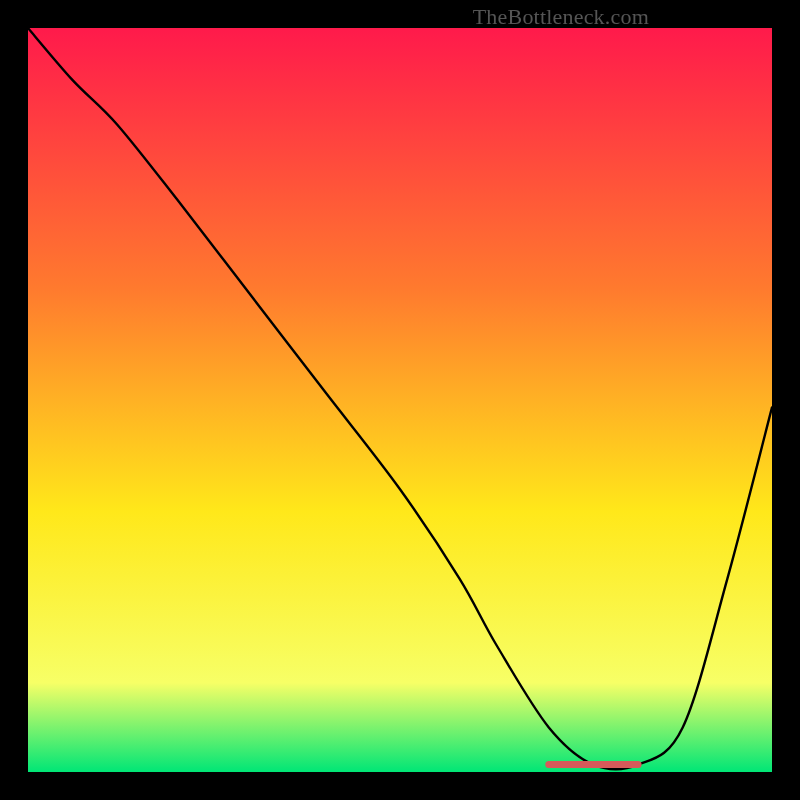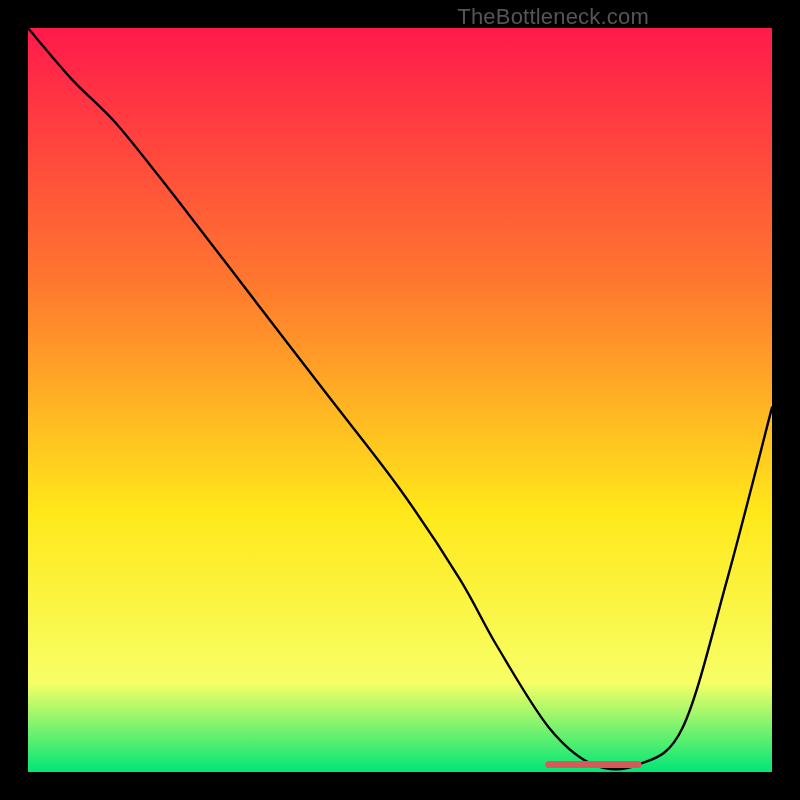--- a/index.html
+++ b/index.html
@@ -9,20 +9,21 @@
     height: 800px;
     background: #000;
     font-family: Arial, Helvetica, sans-serif;
     overflow: hidden;
   }
   .frame {
     position: relative;
     width: 659px;
     height: 800px;
     background: #000;
+    font-family: Liberation Serif, serif;
   }
   .watermark {
     position: absolute;
     top: 4px;
     right: 10px;
     color: #555;
     font-size: 22px;
     font-weight: 400;
     letter-spacing: 0.2px;
     user-select: none;

